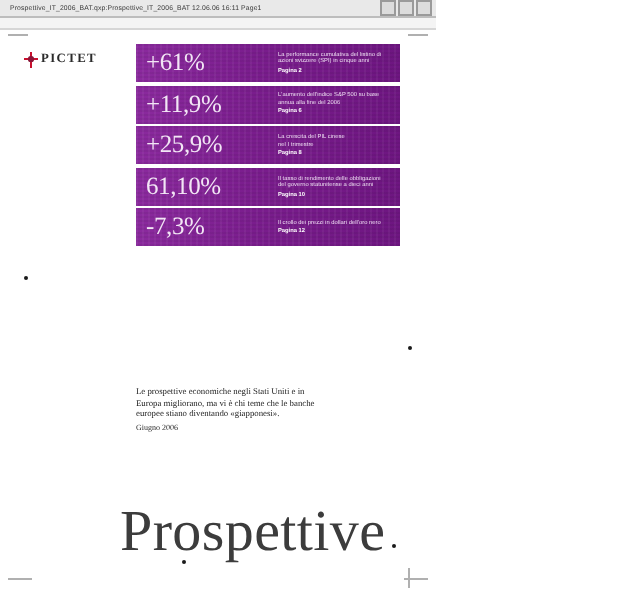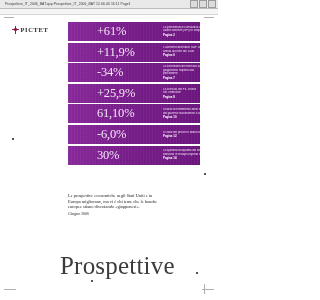--- a/index.html
+++ b/index.html
@@ -63,21 +63,20 @@
   }
   .band{
     position:relative;
     height:19px;
     margin-bottom:1.6px;
     background:#7b1f8e;
     background-image:
       linear-gradient(90deg,#8b2a9e 0%,#7a1d8d 45%,#6e1681 100%);
     display:flex;align-items:center;
     overflow:hidden;
-    padding-left:24px;
   }
   .band::after{
     
     content:"";position:absolute;inset:0;
     background:
       repeating-linear-gradient(90deg,rgba(255,255,255,.045) 0 1px,rgba(0,0,0,0) 1px 3px),
       repeating-linear-gradient(0deg,rgba(0,0,0,.05) 0 1px,rgba(0,0,0,0) 1px 2px);
     pointer-events:none;
   }
   .band-figure{
@@ -115,21 +114,21 @@
     font-size:4.4px;line-height:5.6px;white-space:nowrap;letter-spacing:0;
   }
   .intro-date{
     font-size:4px;line-height:5.6px;margin-top:1px;color:#2a2a2a;
   }
 
   
   .bigtitle{
     position:absolute;left:60px;top:252px;
     font-family:"Liberation Serif", serif;
-    font-size:25px;line-height:28px;
+    font-size:29px;line-height:28px;
     color:#3c3c3c;letter-spacing:.2px;
     white-space:nowrap;
   }
 </style>
 </head>
 <body>
 
 <div class="app">
 
   <div class="titlebar">
@@ -177,64 +176,47 @@
 
       <div class="band">
         <div class="band-figure">+11,9%</div>
         <div class="band-desc">
           <div class="band-desc-line">L'aumento dell'indice S&amp;P 500 su base</div>
           <div class="band-desc-line">annua alla fine del 2006</div>
           <div class="band-page">Pagina 6</div>
         </div>
       </div>
 
-      <div class="band">
-        <div class="band-figure">-34%</div>
-        <div class="band-desc">
-          <div class="band-desc-line">La correzione del mercato azionario</div>
-          <div class="band-desc-line">giapponese rispetto alla</div>
-          <div class="band-desc-line">precedente</div>
-          <div class="band-page">Pagina 7</div>
-        </div>
-      </div>
 
       <div class="band">
         <div class="band-figure">+25,9%</div>
         <div class="band-desc">
           <div class="band-desc-line">La crescita del PIL cinese</div>
           <div class="band-desc-line">nel I trimestre</div>
           <div class="band-page">Pagina 8</div>
         </div>
       </div>
 
       <div class="band">
         <div class="band-figure">61,10%</div>
         <div class="band-desc">
           <div class="band-desc-line">Il tasso di rendimento delle obbligazioni</div>
           <div class="band-desc-line">del governo statunitense a dieci anni</div>
           <div class="band-page">Pagina 10</div>
         </div>
       </div>
 
       <div class="band">
-        <div class="band-figure">-6,0%</div>
+        <div class="band-figure">-7,3%</div>
         <div class="band-desc">
           <div class="band-desc-line">Il crollo dei prezzi in dollari dell'oro nero</div>
           <div class="band-page">Pagina 12</div>
         </div>
       </div>
 
-      <div class="band">
-        <div class="band-figure">30%</div>
-        <div class="band-desc">
-          <div class="band-desc-line">La quantità di liquidità del settore</div>
-          <div class="band-desc-line">bancario in Europa rispetto agli attivi</div>
-          <div class="band-page">Pagina 14</div>
-        </div>
-      </div>
 
     </div>
 
     <div class="intro" style="left:60px;top:177px;">
       <div class="intro-line">Le prospettive economiche negli Stati Uniti e in</div>
       <div class="intro-line">Europa migliorano, ma vi è chi teme che le banche</div>
       <div class="intro-line">europee stiano diventando «giapponesi».</div>
       <div class="intro-date">Giugno 2006</div>
     </div>
 

